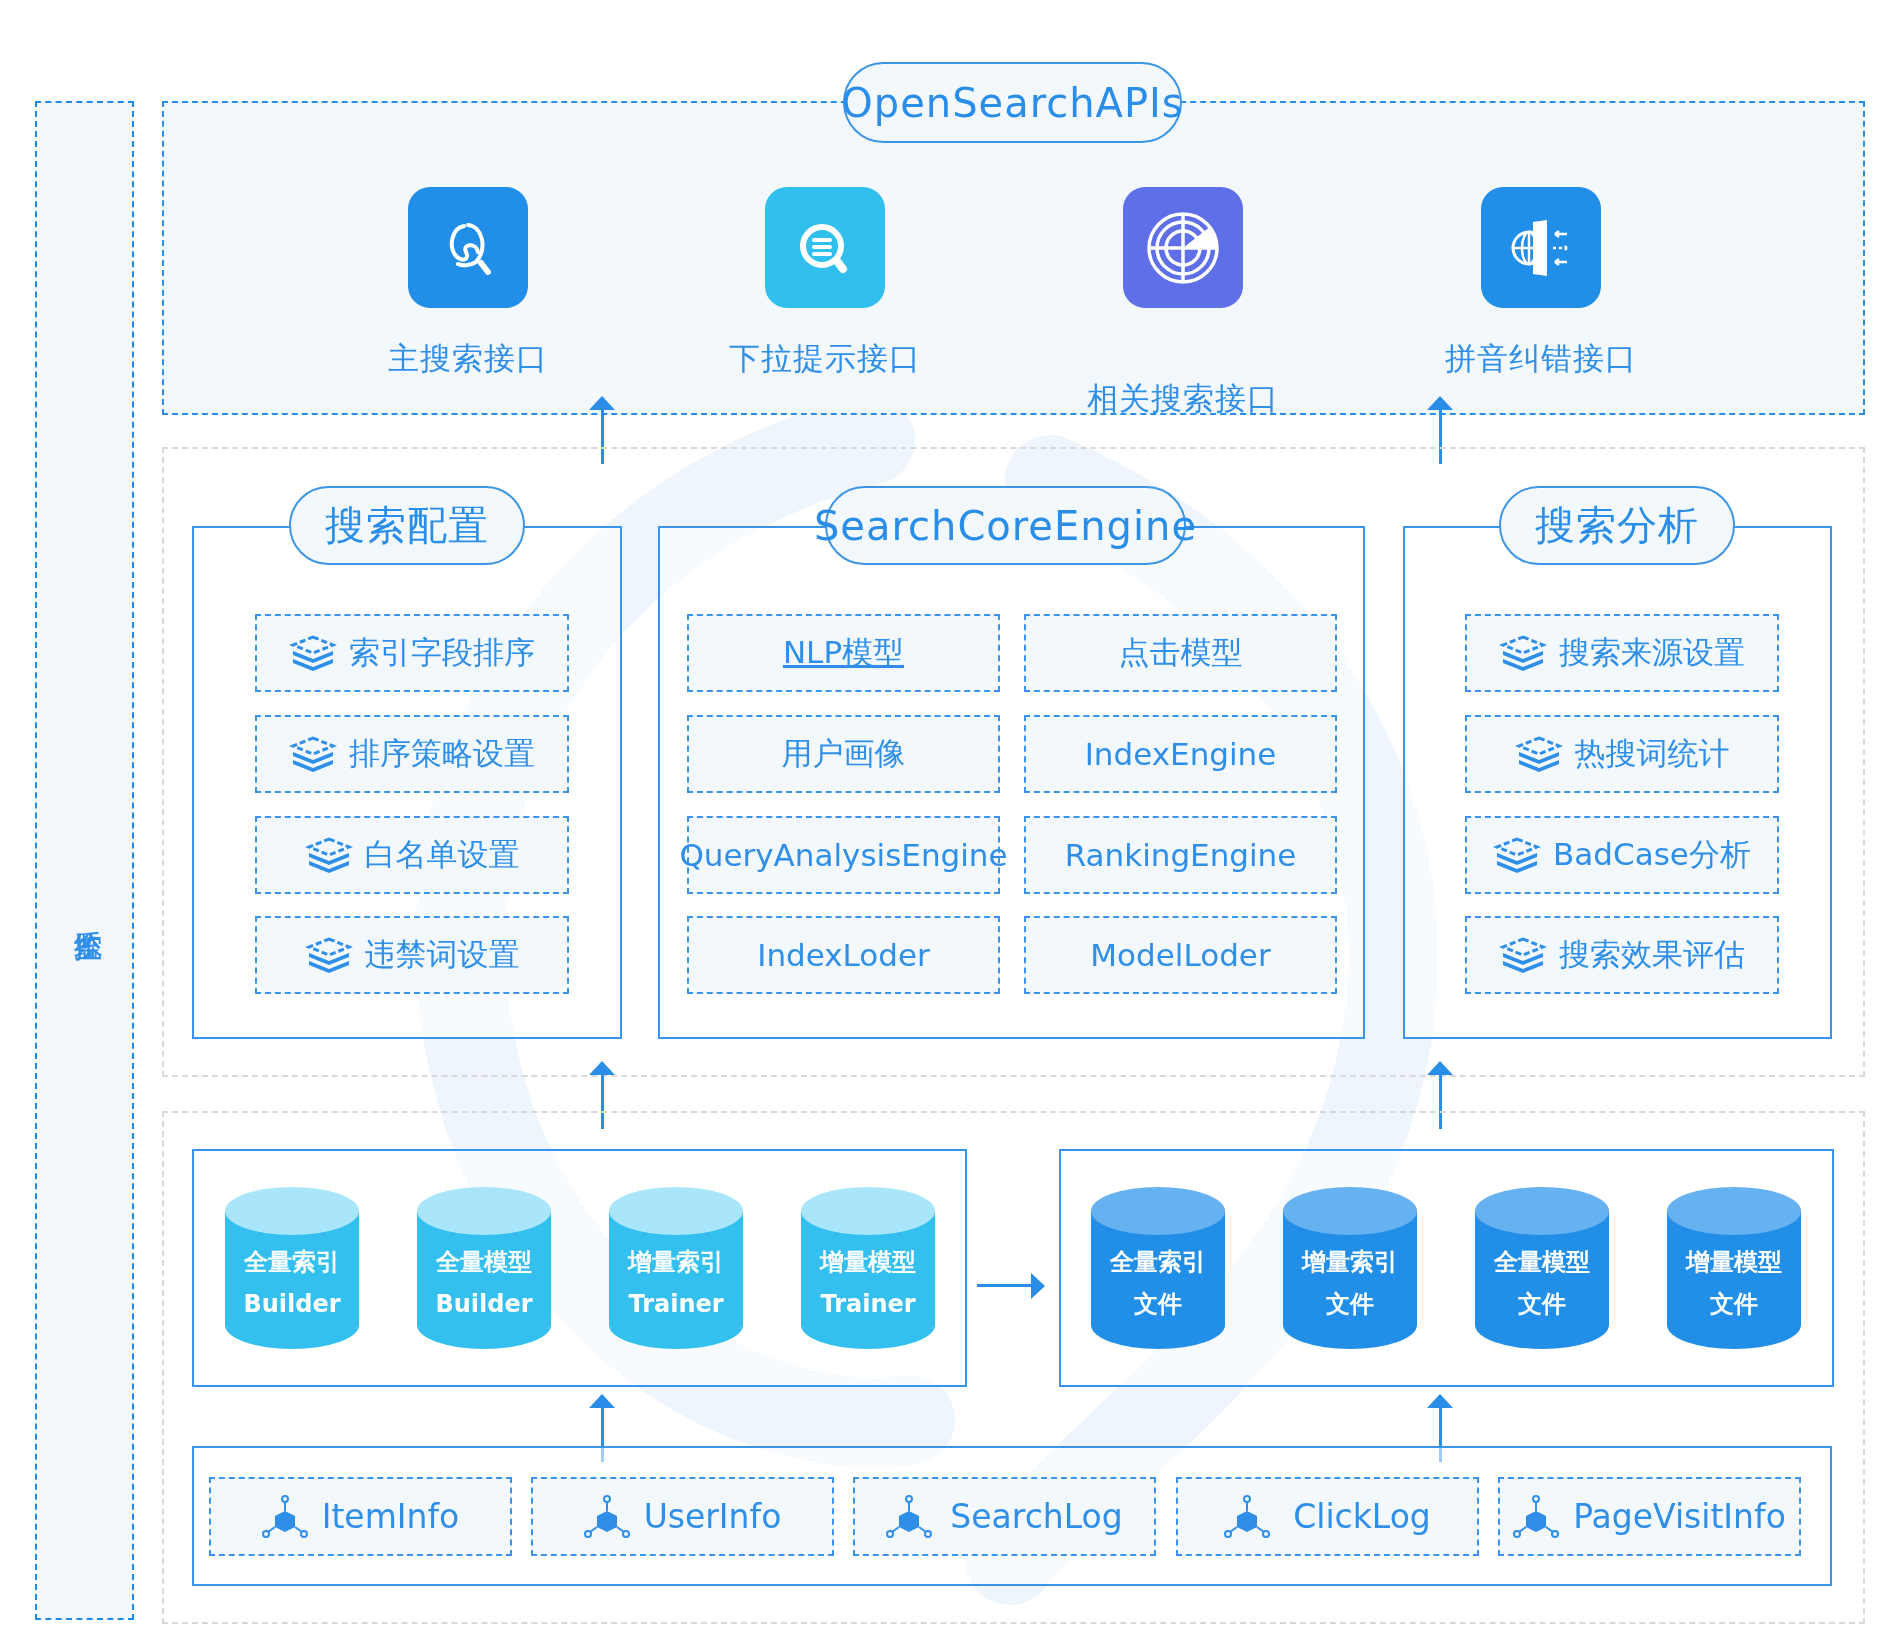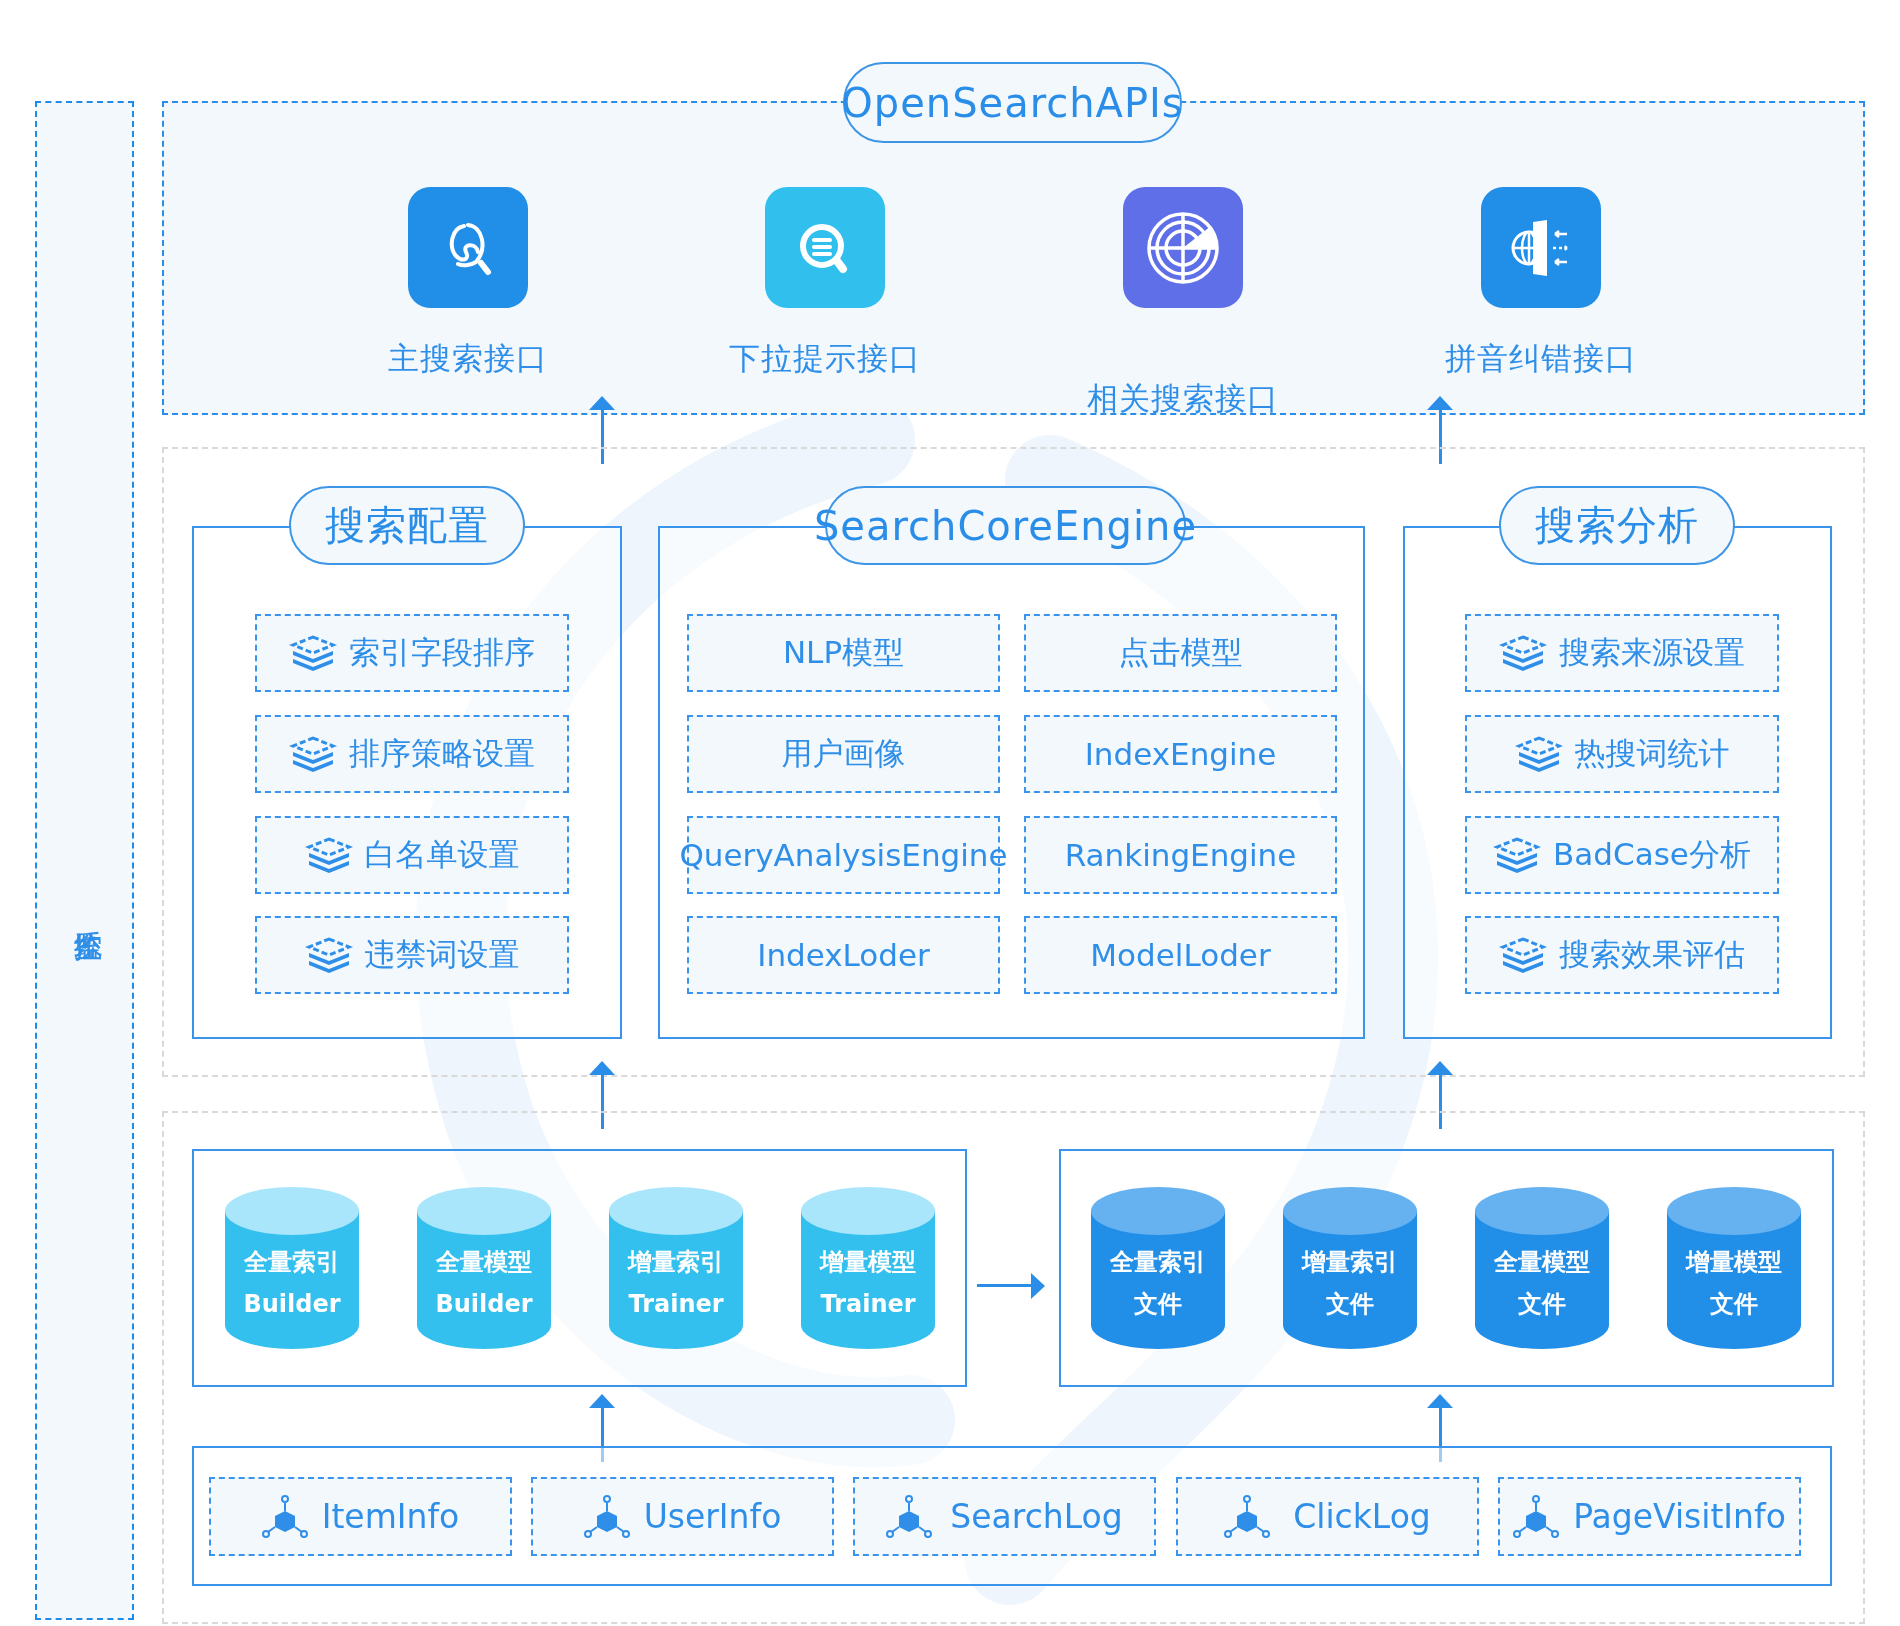--- a/index.html
+++ b/index.html
@@ -132,21 +132,21 @@
           <path d="M4 26 L24 34 L44 26 L44 30 L24 38 L4 30 Z" fill="#2f8fe8"></path>
         </svg>
       </span>
       <span>违禁词设置</span>
     </div>
   </div>
 
 <div class="abs panel" style="left:658px; top:526px; width:707px; height:513px;"></div>
 <div class="pill" style="left:825px; top:486px; width:361px; height:79px;">SearchCoreEngine</div>
 <div id="core-items">
-    <div class="item" style="left: 687px; top: 614px; width: 313px; height: 78px;">
+    <div class="item" style="left: 687px; top: 614px; width: 313px; height: 78px; text-decoration: underline;">
       <span>NLP模型</span>
     </div>
     <div class="item" style="left: 1024px; top: 614px; width: 313px; height: 78px;">
       <span>点击模型</span>
     </div>
     <div class="item" style="left: 687px; top: 715px; width: 313px; height: 78px;">
       <span>用户画像</span>
     </div>
     <div class="item" style="left: 1024px; top: 715px; width: 313px; height: 78px; text-align: center;">
       <span>IndexEngine</span>

